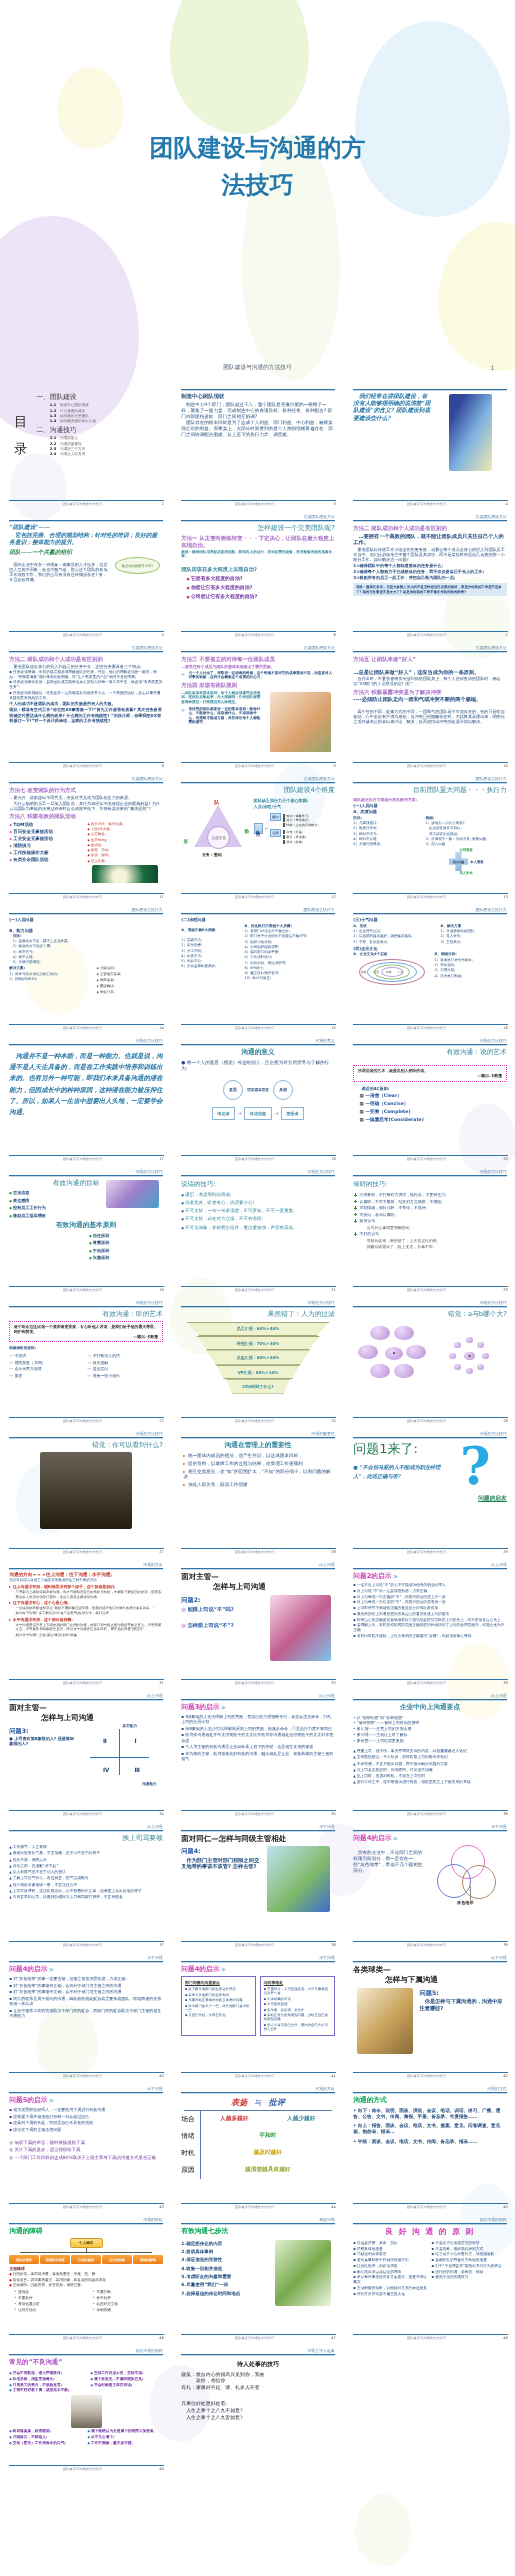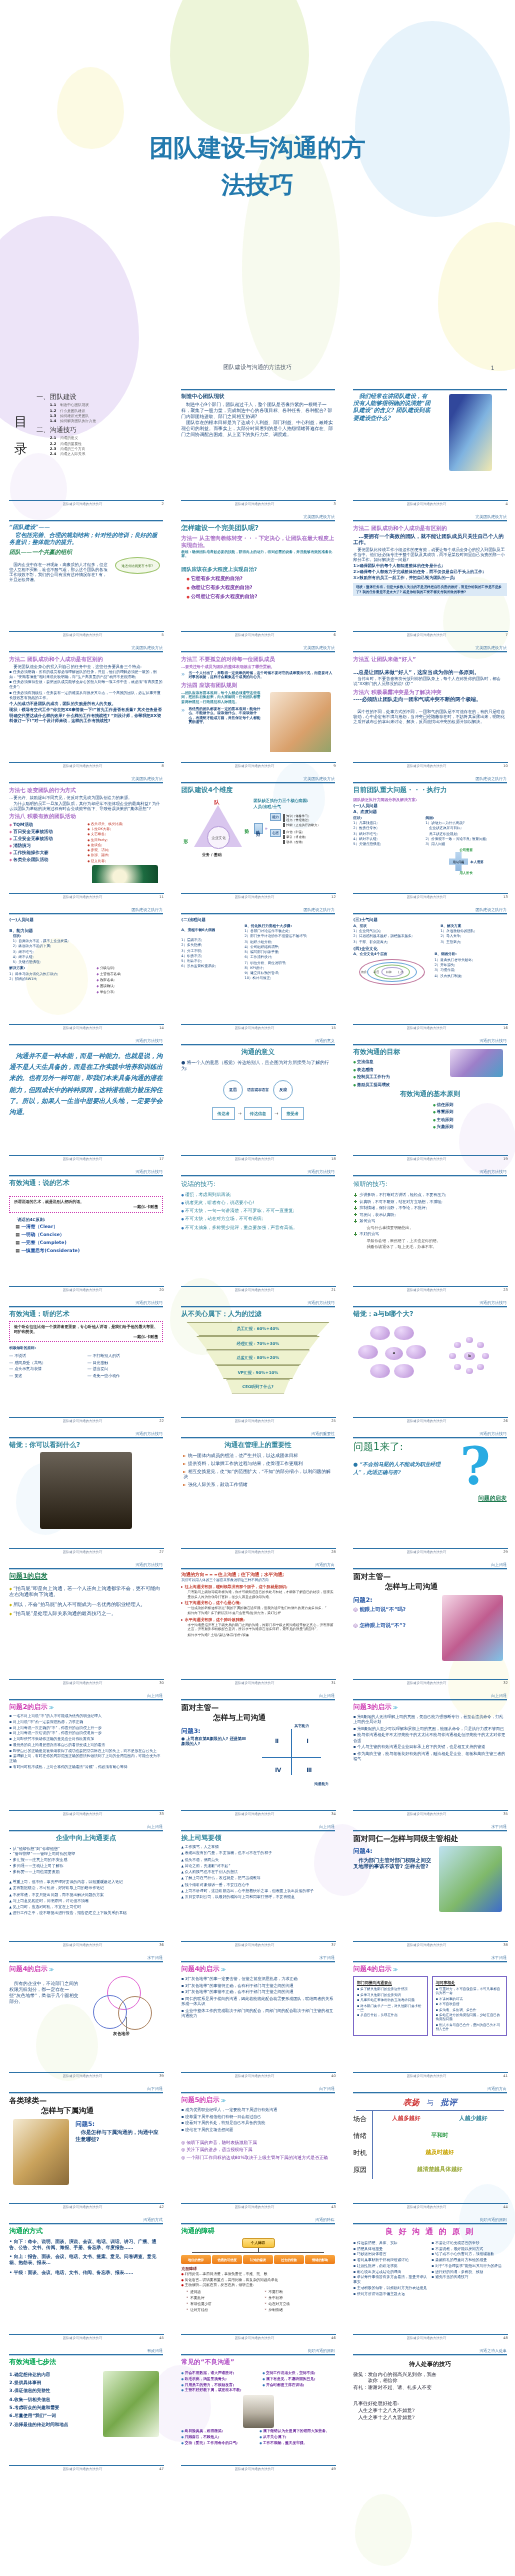--- a/index.html
+++ b/index.html
@@ -19,27 +19,27 @@
 .shdr{font-size:3.9px;color:#4a7ba6;text-align:right;height:5.7px;}
 .srule{border-top:1px solid #2e74a8;box-shadow:0 0.8px 0 rgba(46,116,168,.35);margin-bottom:2.1px;}
 .scontent{position:relative;height:98px;overflow:hidden;}
 .sfooter{position:absolute;left:9.3px;right:8.2px;bottom:2.6px;border-top:1px solid #2e74a8;display:flex;align-items:center;padding-top:1px;}
 .sfooter .ftext{flex:1;text-align:center;font-size:3.3px;color:#7c8aa0;}
 .sfooter .fnum{width:8.2px;text-align:right;font-size:3.6px;color:#555;}
 
 .ln{line-height:1.28;margin:0.8px 0;word-break:break-all;}
 .gap{height:4.1px;}
 .tb{font-size:5.4px;font-weight:bold;color:#1f4e79;margin:1px 0 2.1px;}
-.tl1{font-size:6.7px;font-weight:bold;color:#31859c;margin:1px 0 2.6px;}
+.tl1{font-size:6.7px;font-weight:normal;color:#31859c;margin:1px 0 2.6px;text-align:right;}
 .tl1c{font-size:6.7px;font-weight:bold;color:#31859c;text-align:center;margin:1px 0 3.1px;}
 .tlm{font-size:5.2px;font-weight:bold;color:#31859c;margin-top:2.6px;}
 .tlm2{font-size:6.4px;color:#31859c;margin:2.1px 0 4.1px;}
 .tlb{font-size:4.1px;font-weight:bold;color:#31859c;}
 .grn2{font-size:6.7px;font-weight:bold;color:#00a550;margin:1px 0 2.6px;}
-.grt{font-size:10px;color:#1d7a4f;margin:1px 0;}
+.grt{font-size:13px;color:#1d7a4f;margin:1px 0;}
 .grt-u{font-size:6.7px;font-weight:bold;color:#1d7a4f;text-decoration:underline;margin:1px 0 4.1px;}
 .grt-r{font-size:5.7px;font-weight:bold;color:#1d7a4f;text-decoration:underline;text-align:right;margin-top:3.1px;}
 .magt{font-size:6.7px;font-weight:bold;color:#cf3fb4;margin:1px 0 2.6px;}
 .magt::after{content:"  ≫";color:#56b6d8;font-size:4.6px;}
 .magt2{font-size:7.7px;font-weight:bold;color:#cf3fb4;text-align:center;letter-spacing:1.5px;margin:1px 0 3.1px;}
 .magt2b{font-size:6.4px;font-weight:bold;color:#b14fc5;margin:1px 0 4.1px;}
 .pur{font-size:5.4px;font-weight:bold;color:#a86ec7;margin-top:2.1px;}
 .pur-sm{font-size:3.9px;font-weight:bold;color:#a86ec7;}
 .blk{font-size:7.5px;font-weight:bold;color:#222;}
 .blk-i{font-size:7.5px;font-weight:bold;color:#222;padding-left:32px;}
@@ -722,20 +722,41 @@
         </div>
         <div class="sfooter">
           <div class="ftext">团队建设与沟通的方法技巧</div>
           <div class="fnum">18</div>
         </div>
       </div>
       <div class="cell">
         <div class="shdr">沟通的方法技巧</div>
         <div class="srule"></div>
         <div class="scontent">
+          <div class="ln tl1">有效沟通：说的艺术</div>
+          <div class="gap"></div>
+          <div class="quote">
+            <div class="qt">所谓说话的艺术，就是说别人想听的话。</div>
+            <div class="qa">—戴尔.卡耐基</div>
+          </div>
+          <div class="ln bb-sm">　　说话的4C原则:</div>
+          <div class="ln c4">―清楚（Clear）</div>
+          <div class="ln c4">―明确（Concise）</div>
+          <div class="ln c4">―完整（Complete)</div>
+          <div class="ln c4">―慎重思考(Considerate)</div>
+        </div>
+        <div class="sfooter">
+          <div class="ftext">团队建设与沟通的方法技巧</div>
+          <div class="fnum">20</div>
+        </div>
+      </div>
+      <div class="cell">
+        <div class="shdr">沟通的方法技巧</div>
+        <div class="srule"></div>
+        <div class="scontent">
           <div class="cols">
             <div class="col" style="width: 60%;">
               <div class="ln tl1">有效沟通的目标</div>
               <div class="ln gdot">交流信息</div>
               <div class="ln gdot">表达感情</div>
               <div class="ln gdot">控制员工工作行为</div>
               <div class="ln gdot">激励员工提高绩效</div>
             </div>
             <div class="col" style="width: 40%;">
               <div class="imgbox img-computer h55"></div>
@@ -743,41 +764,20 @@
           </div>
           <div class="ln tl1c">有效沟通的基本原则</div>
           <div class="ln gdotc">信任原则</div>
           <div class="ln gdotc">尊重原则</div>
           <div class="ln gdotc">主动原则</div>
           <div class="ln gdotc">兴趣原则</div>
         </div>
         <div class="sfooter">
           <div class="ftext">团队建设与沟通的方法技巧</div>
           <div class="fnum">19</div>
-        </div>
-      </div>
-      <div class="cell">
-        <div class="shdr">沟通的方法技巧</div>
-        <div class="srule"></div>
-        <div class="scontent">
-          <div class="ln tl1">有效沟通：说的艺术</div>
-          <div class="gap"></div>
-          <div class="quote">
-            <div class="qt">所谓说话的艺术，就是说别人想听的话。</div>
-            <div class="qa">—戴尔.卡耐基</div>
-          </div>
-          <div class="ln bb-sm">　　说话的4C原则:</div>
-          <div class="ln c4">―清楚（Clear）</div>
-          <div class="ln c4">―明确（Concise）</div>
-          <div class="ln c4">―完整（Complete)</div>
-          <div class="ln c4">―慎重思考(Considerate)</div>
-        </div>
-        <div class="sfooter">
-          <div class="ftext">团队建设与沟通的方法技巧</div>
-          <div class="fnum">20</div>
         </div>
       </div>
       <div class="cell">
         <div class="shdr">沟通的方法技巧</div>
         <div class="srule"></div>
         <div class="scontent">
           <div class="ln tlm2">说话的技巧:</div>
           <div class="ln dotb">谨慎，考虑周到后再谈;</div>
           <div class="ln dotb">说者无意，听者有心，说话要小心!</div>
           <div class="ln dotb">不可太快，一句一句讲清楚，不可罗嗦，不可一直重复;</div>
@@ -836,21 +836,21 @@
         </div>
         <div class="sfooter">
           <div class="ftext">团队建设与沟通的方法技巧</div>
           <div class="fnum">22</div>
         </div>
       </div>
       <div class="cell">
         <div class="shdr">沟通的方法技巧</div>
         <div class="srule"></div>
         <div class="scontent">
-          <div class="ln tl1">从不关心属下：人为的过滤</div>
+          <div class="ln tl1">果然错了：人为的过滤</div>
           <div class="funnel">
             <div class="fstep" style="width: 92%;">员工汇报：60%+40%</div>
             <div class="fstep" style="width: 79%;">经理汇报：70%+30%</div>
             <div class="fstep" style="width: 66%;">总监汇报：80%+20%</div>
             <div class="fstep" style="width: 53%;">VP汇报：90%+10%</div>
             <div class="fstep" style="width: 40%;">CEO听到了什么?</div>
           </div>
         </div>
         <div class="sfooter">
           <div class="ftext">团队建设与沟通的方法技巧</div>
@@ -928,34 +928,20 @@
             </div>
           </div>
           <div class="ln grt-r">问题的启发</div>
         </div>
         <div class="sfooter">
           <div class="ftext">团队建设与沟通的方法技巧</div>
           <div class="fnum">29</div>
         </div>
       </div>
       <div class="cell">
-        <div class="shdr">沟通的方法技巧</div>
-        <div class="srule"></div>
-        <div class="scontent">
-          <div class="ln grt-u">问题1的启发</div>
-          <div class="ln ydmd">“拍马屁”即是向上沟通，若一个人连向上沟通都学不会，更不可能向左右沟通和向下沟通。</div>
-          <div class="ln ydmd">所以，不会“拍马屁”的人不可能成为一名优秀的职业经理人。</div>
-          <div class="ln ydmd">“拍马屁”是处理人际关系沟通的最高技巧之一。</div>
-        </div>
-        <div class="sfooter">
-          <div class="ftext">团队建设与沟通的方法技巧</div>
-          <div class="fnum">30</div>
-        </div>
-      </div>
-      <div class="cell">
         <div class="shdr">沟通的方向</div>
         <div class="srule"></div>
         <div class="scontent">
           <div class="ln redb">沟通的方向＝＝＝往上沟通；往下沟通；水平沟通;</div>
           <div class="ln blu-xs">我们可以用人体的三个器官来形象说明这三种不同的方向</div>
           <div class="ln redarr">往上沟通没有胆，碰到领导没有那个胆子，这个胆就是胆识;</div>
           <div class="ln xs-ind">只有勤与上级领导或老板沟通，你才可能知道自己的长处与短处，才能够了解自己的处境，但现实是很多人因为怕领导打官腔，很少人愿意去跟领导沟通。</div>
           <div class="ln redarr">往下沟通没有心，这个心是心情;</div>
           <div class="ln xs-ind">一位成功的老板这样说过“我的下属的确在适应我，但我为适应他们而做出的努力要多得多。”</div>
           <div class="ln xs-ind">如何向下沟通? 多了解状况/不要只会责骂/提供方法，紧盯过程</div>
@@ -1321,20 +1307,45 @@
               <div class="ln star">控制情绪</div>
             </div>
           </div>
         </div>
         <div class="sfooter">
           <div class="ftext">团队建设与沟通的方法技巧</div>
           <div class="fnum">46</div>
         </div>
       </div>
       <div class="cell">
+        <div class="shdr">有效沟通</div>
+        <div class="srule"></div>
+        <div class="scontent">
+          <div class="ln grn2">有效沟通七步法</div>
+          <div class="cols">
+            <div class="col" style="width: 58%;">
+              <div class="ln numb">1.确定想传达的内容</div>
+              <div class="ln numb">2.提供具体事例</div>
+              <div class="ln numb">3.保证信息的完整性</div>
+              <div class="ln numb">4.收集一切相关信息</div>
+              <div class="ln numb">5.考虑听众的兴趣和需要</div>
+              <div class="ln numb">6.尽量使用“我们”一词</div>
+              <div class="ln numb">7.选择最佳的传达时间和地点</div>
+            </div>
+            <div class="col" style="width: 42%;">
+              <div class="imgbox img-green tall"></div>
+            </div>
+          </div>
+        </div>
+        <div class="sfooter">
+          <div class="ftext">团队建设与沟通的方法技巧</div>
+          <div class="fnum">47</div>
+        </div>
+      </div>
+      <div class="cell">
         <div class="shdr">良好沟通的原则</div>
         <div class="srule"></div>
         <div class="scontent">
           <div class="ln magt2">良 好 沟 通 的 原 则</div>
           <div class="cols">
             <div class="col" style="width: 50%;">
               <div class="ln sqs">传达要清楚、具体、实际</div>
               <div class="ln sqs">清楚具体地接受</div>
               <div class="ln sqs">巧妙运用身体语言</div>
               <div class="ln sqs">若对某事耿耿于怀就应坦诚讨论</div>
@@ -1354,45 +1365,20 @@
               <div class="ln sqs">避免不当的沟通技巧</div>
             </div>
           </div>
         </div>
         <div class="sfooter">
           <div class="ftext">团队建设与沟通的方法技巧</div>
           <div class="fnum">48</div>
         </div>
       </div>
       <div class="cell">
-        <div class="shdr">有效沟通</div>
-        <div class="srule"></div>
-        <div class="scontent">
-          <div class="ln grn2">有效沟通七步法</div>
-          <div class="cols">
-            <div class="col" style="width: 58%;">
-              <div class="ln numb">1.确定想传达的内容</div>
-              <div class="ln numb">2.提供具体事例</div>
-              <div class="ln numb">3.保证信息的完整性</div>
-              <div class="ln numb">4.收集一切相关信息</div>
-              <div class="ln numb">5.考虑听众的兴趣和需要</div>
-              <div class="ln numb">6.尽量使用“我们”一词</div>
-              <div class="ln numb">7.选择最佳的传达时间和地点</div>
-            </div>
-            <div class="col" style="width: 42%;">
-              <div class="imgbox img-green tall"></div>
-            </div>
-          </div>
-        </div>
-        <div class="sfooter">
-          <div class="ftext">团队建设与沟通的方法技巧</div>
-          <div class="fnum">47</div>
-        </div>
-      </div>
-      <div class="cell">
         <div class="shdr">良好沟通的原则</div>
         <div class="srule"></div>
         <div class="scontent">
           <div class="ln magt2b">常见的“不良沟通”</div>
           <div class="cols">
             <div class="col" style="width: 52%;">
               <div class="ln pdot">开会不用数据，谁大声谁胜对;</div>
               <div class="ln pdot">吹毛求疵，鸡蛋里挑骨头;</div>
               <div class="ln pdot">只用员工的劳力，不鼓励发言;</div>
               <div class="ln pdot">主管不好好教下属，或更根本不教;</div>

